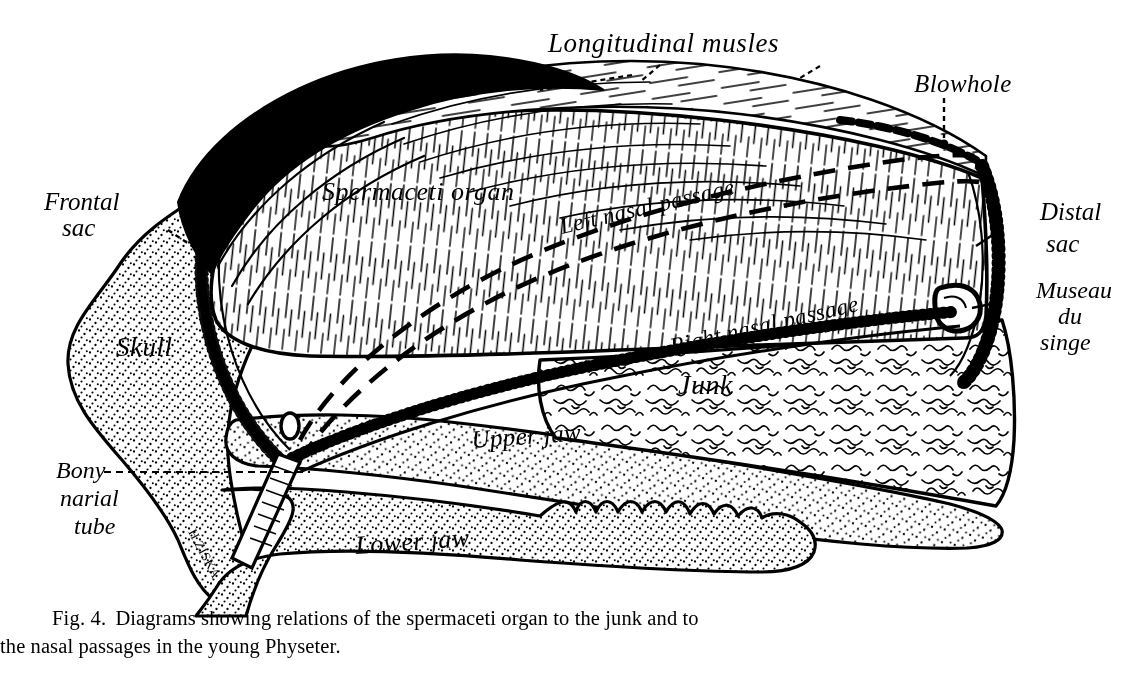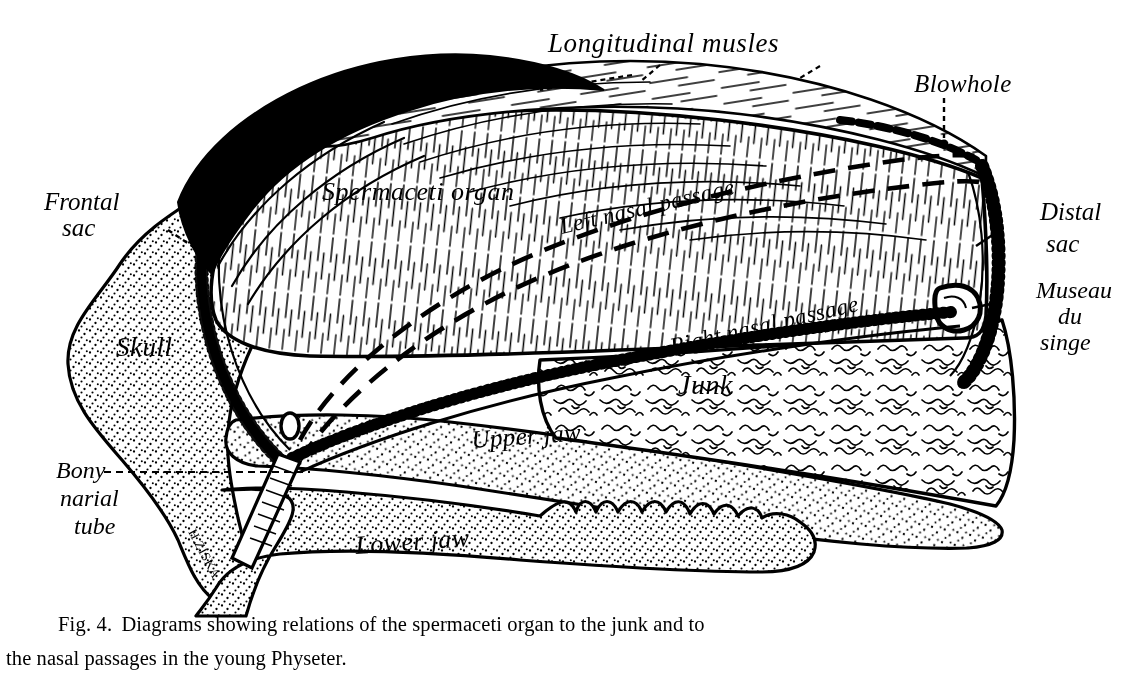--- a/index.html
+++ b/index.html
@@ -10,21 +10,21 @@
   }
   #figure-wrap{position:absolute;left:0;top:0;width:952px;height:600px;margin-top:20px;}
   #figure-svg{display:block;width:1136px;height:600px;}
 
   .cap{
     position:absolute;left:0;top:604px;width:1136px;
     font-family:"Liberation Serif",serif;
     font-size:20.5px;line-height:28px;color:#000;
     letter-spacing:.1px;
   }
-  .cap p{margin:6px;text-align:left;}
+  .cap p{margin:0;text-align:left;}
   .cap .indent{ text-indent:52px; }
   .cap .fignum{ letter-spacing:.2px; }
   .cap .sp{ display:inline-block;width:9px;}
   .cap .it{ }
 
   
 </style>
 </head>
 <body>
 

